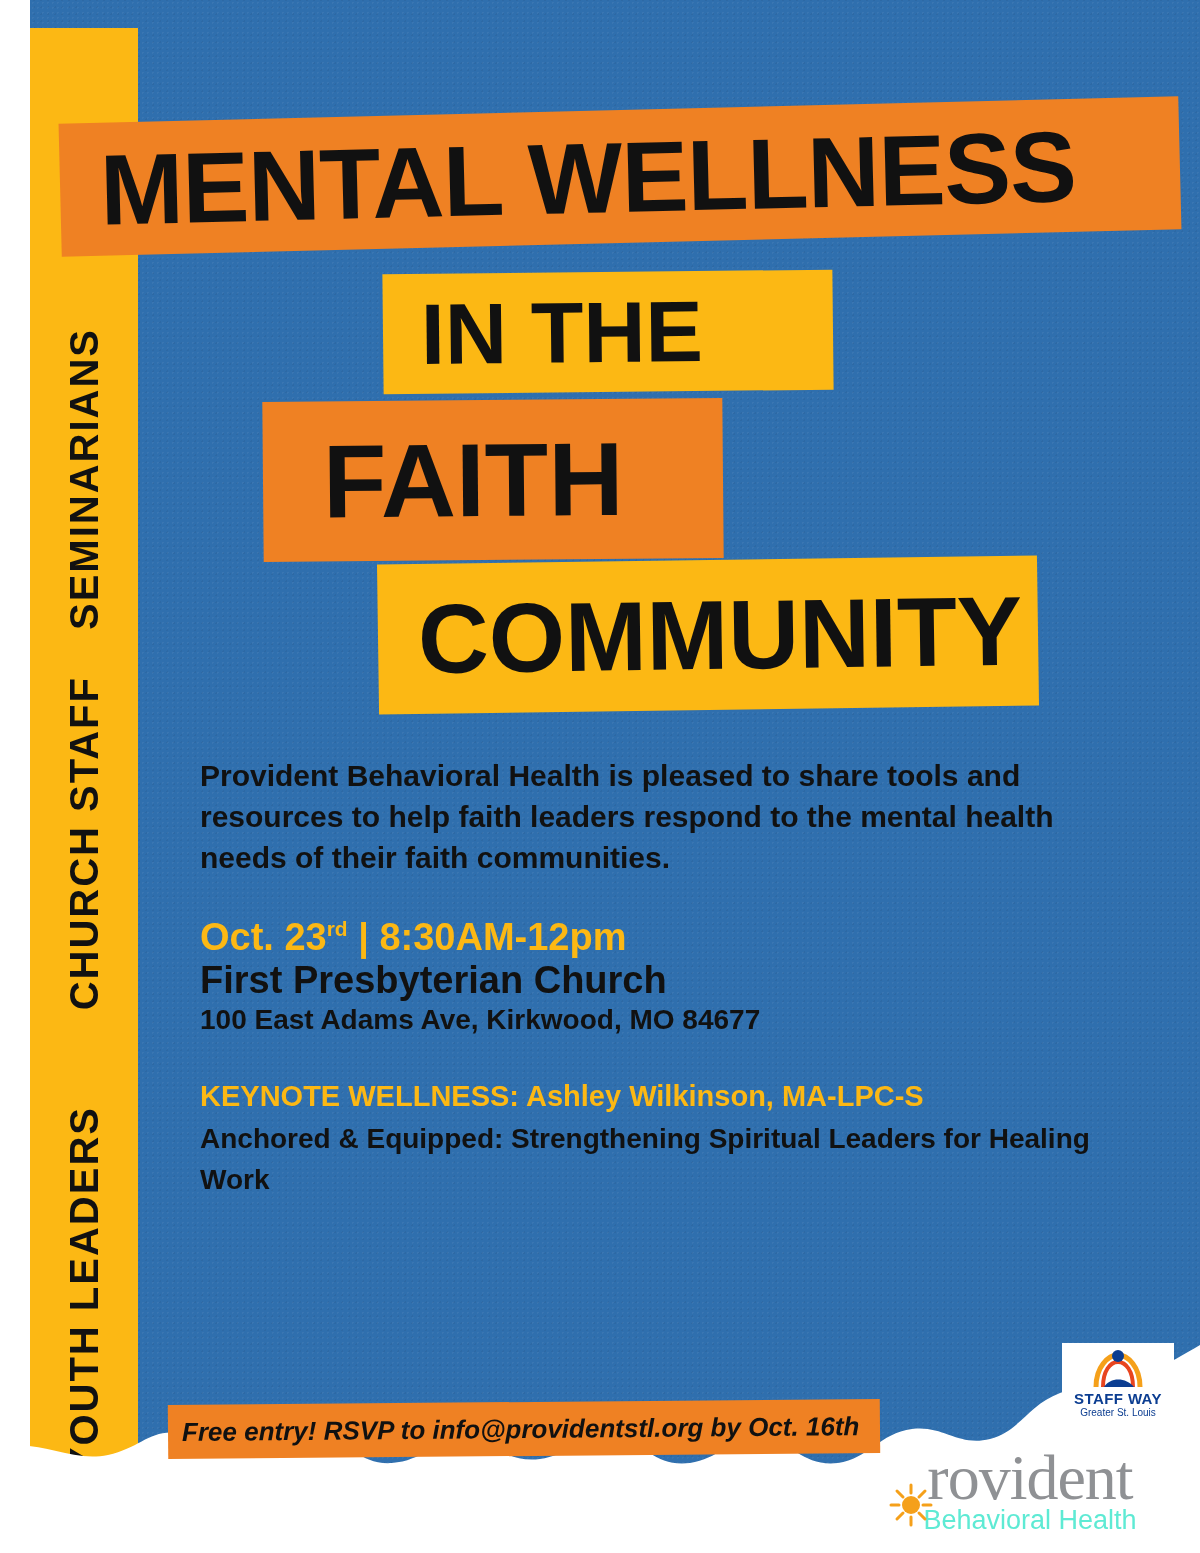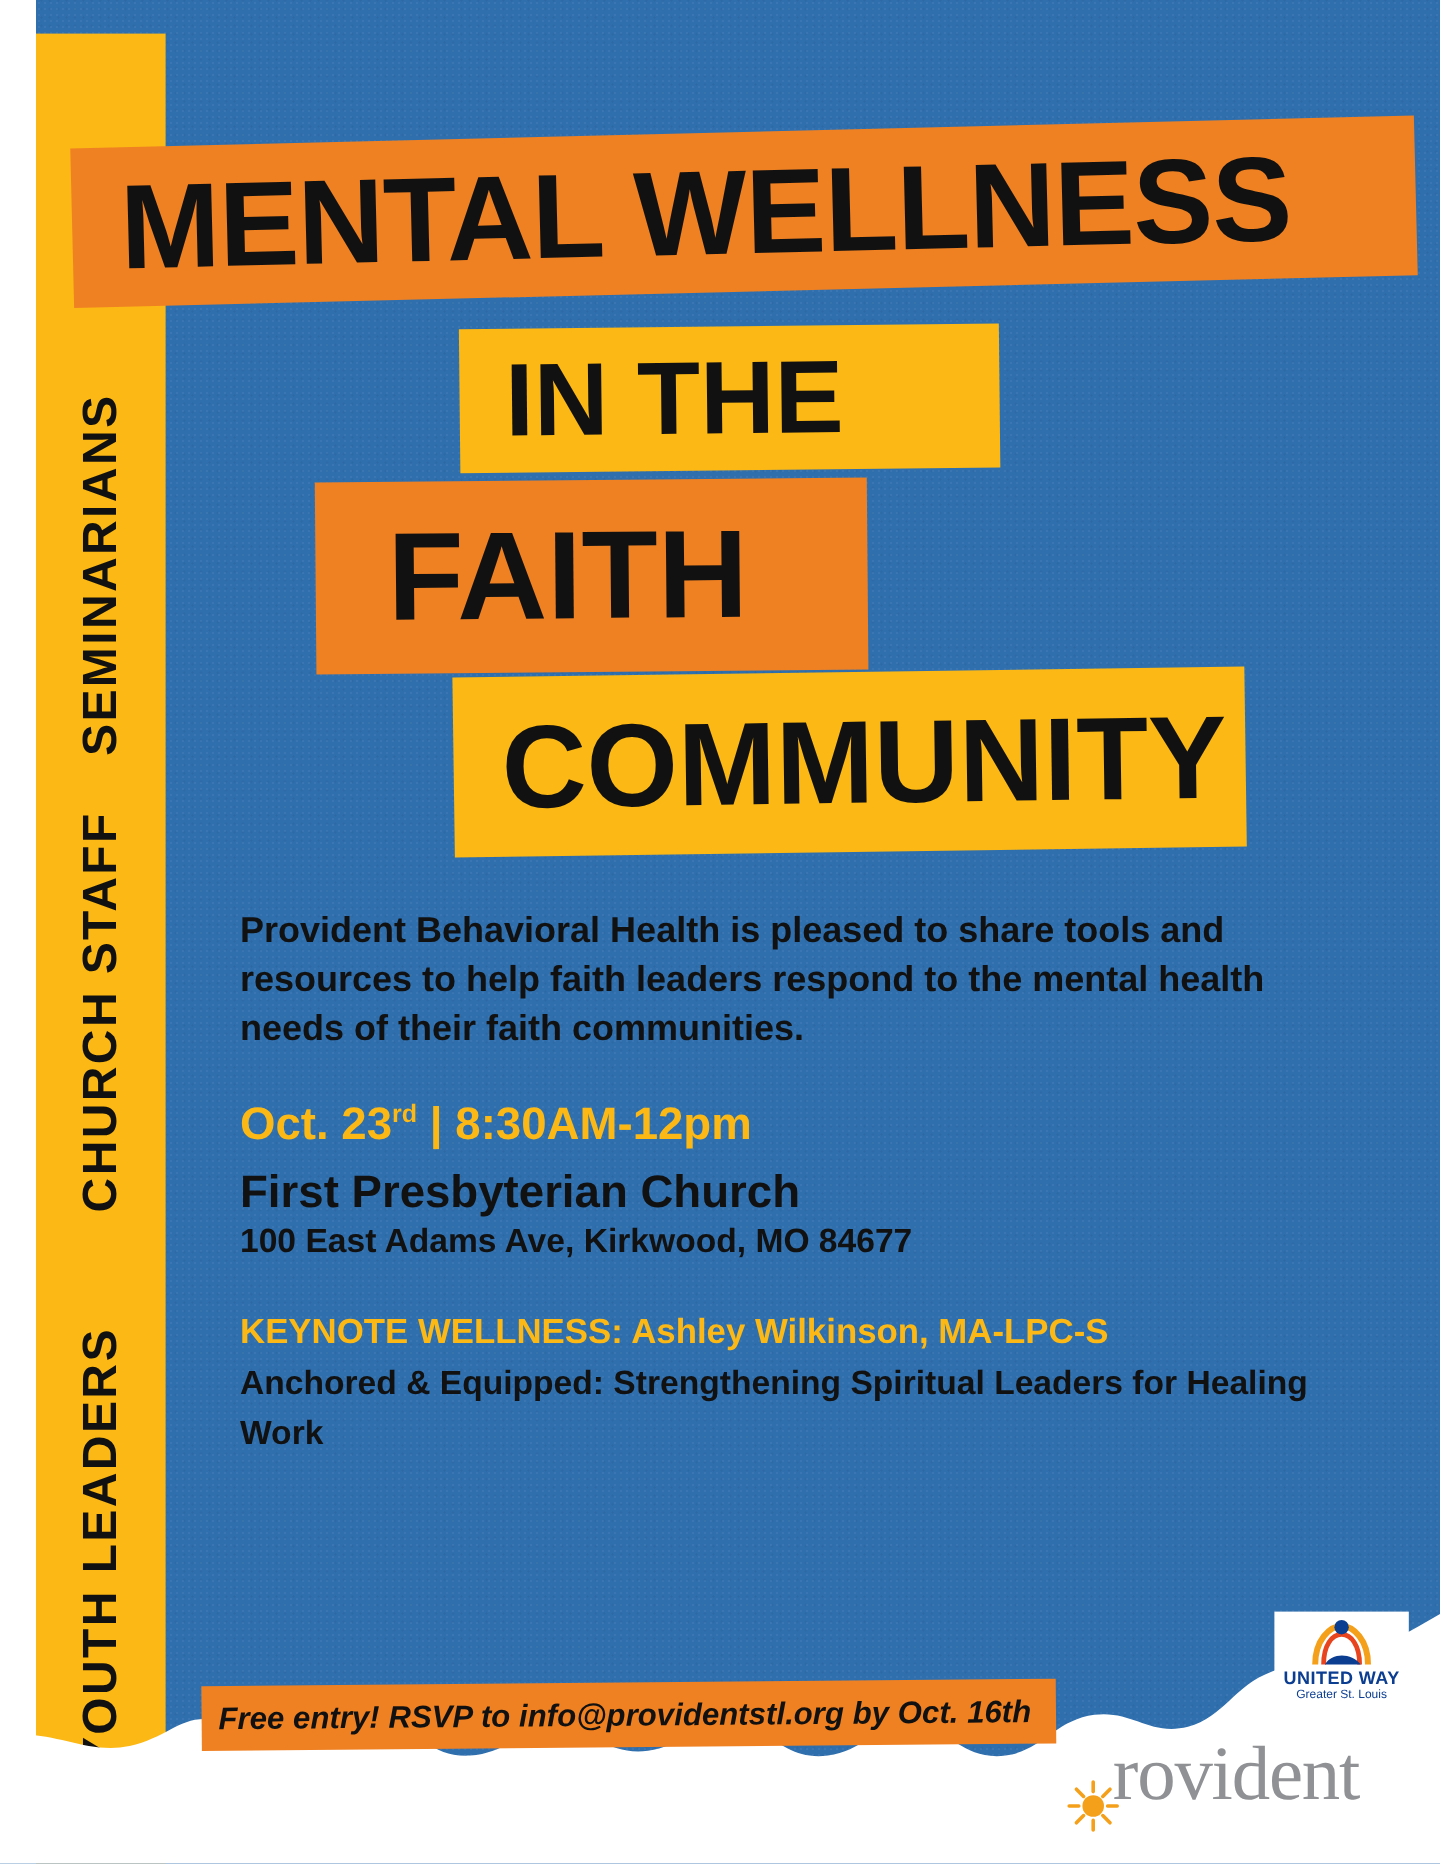--- a/index.html
+++ b/index.html
@@ -96,21 +96,21 @@
   .intro {
     color: #111111; font-weight: bold;
     font-size: 30px; line-height: 1.37;
   }
   .date-line {
     margin-top: 38px;
     color: #fcb814; font-weight: bold; font-size: 38px;
   }
   .date-line sup { font-size: 0.55em; vertical-align: super; text-align: center; }
   .venue {
-    margin-top: 14px;
+    margin-top: 0;
     color: #111111; font-weight: bold; font-size: 38px;
   }
   .address {
     margin-top: 2px;
     color: #111111; font-weight: bold; font-size: 28px;
   }
   .keynote {
     margin-top: 44px;
     color: #fcb814; font-weight: bold; font-size: 29px;
   }
@@ -161,21 +161,21 @@
   }
   .prov-word {
     font-family: "Liberation Serif", serif;
     font-size: 64px; color: #8f9194; line-height: 0.95;
     letter-spacing: -1px;
   }
   .prov-sun {
     position: absolute; left: 8px; top: 34px; width: 46px; height: 46px;
   }
   .prov-sub {
-    color: #ffffff; font-weight: normal; font-size: 27px; margin-top: -4px;
+    color: #5eead4; font-weight: normal; font-size: 27px; margin-top: -4px;
   }
 </style>
 </head>
 <body>
 
 <div id="poster">
 
   <div id="grain"></div>
 
   <div class="left-white"></div>
@@ -226,21 +226,21 @@
     <span>Free entry! RSVP to info@providentstl.org by Oct. 16th</span>
   </div>
 
   <div class="uw">
     <svg class="uw-mark" viewBox="0 0 56 42">
       <path d="M6,40 C6,20 18,8 28,8 C38,8 50,20 50,40" fill="none" stroke="#f5a01a" stroke-width="5"></path>
       <path d="M13,40 C13,24 20,15 28,15 C36,15 43,24 43,40" fill="none" stroke="#e8451f" stroke-width="4"></path>
       <circle cx="28" cy="9" r="6" fill="#0b3d91"></circle>
       <path d="M14,40 C20,30 36,30 44,40 Z" fill="#0b3d91"></path>
     </svg>
-    <div class="uw-title">UNITED WAY</div>
+    <div class="uw-title">STAFF WAY</div>
     <div class="uw-sub">Greater St. Louis</div>
   </div>
 
   <div class="provident">
     <svg class="prov-sun" viewBox="0 0 46 46">
       <circle cx="23" cy="23" r="9" fill="#f5a01a"></circle>
       <g stroke="#f5a01a" stroke-width="3" stroke-linecap="round">
         <line x1="23" y1="3" x2="23" y2="11"></line>
         <line x1="23" y1="35" x2="23" y2="43"></line>
         <line x1="3" y1="23" x2="11" y2="23"></line>

